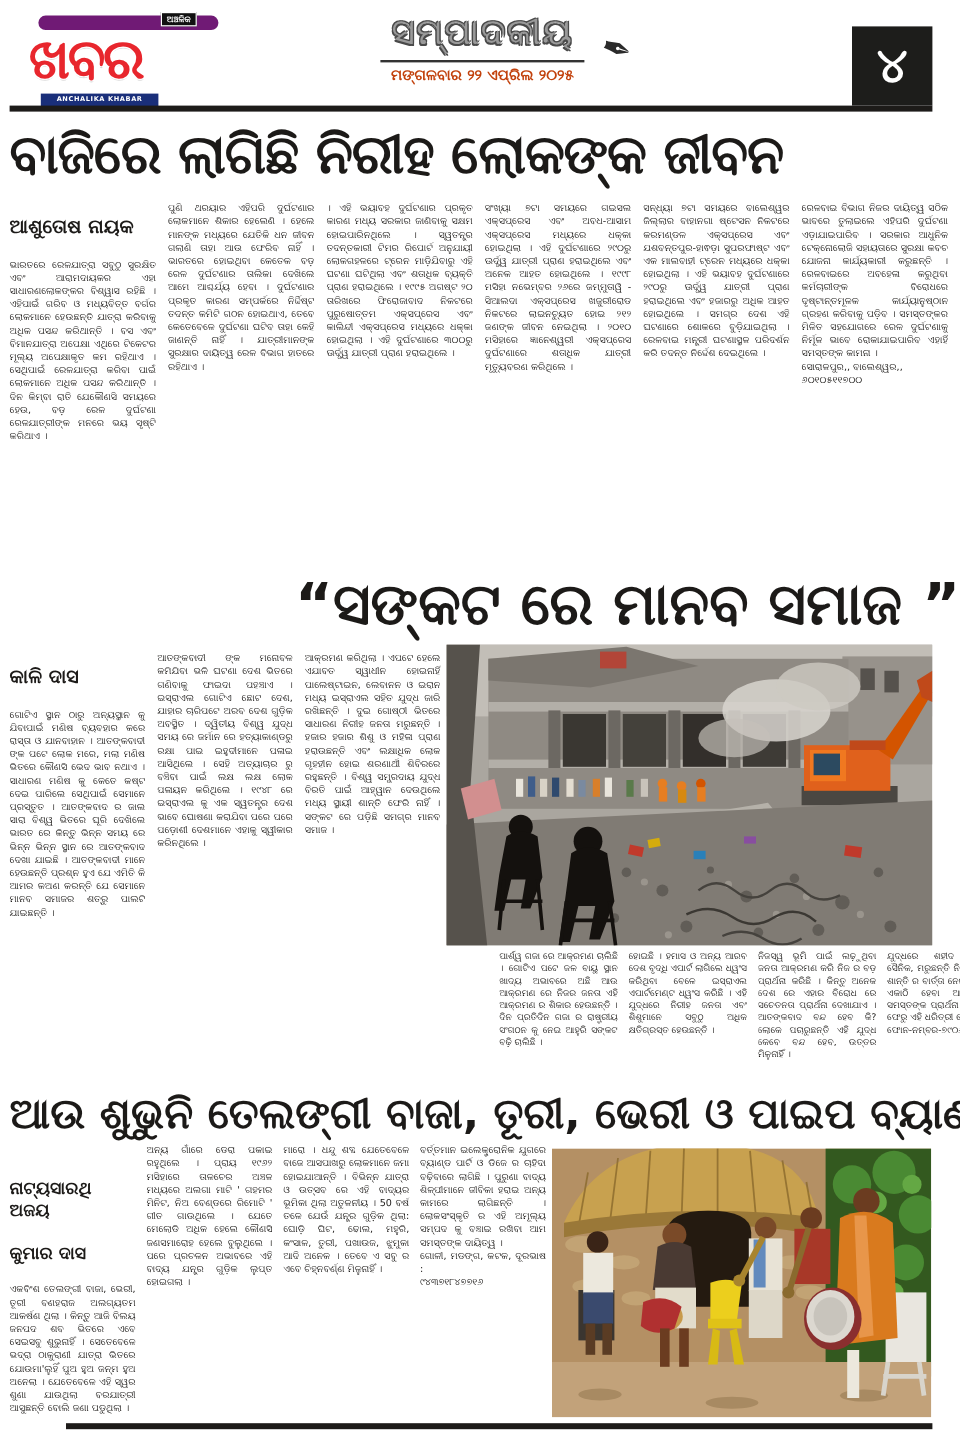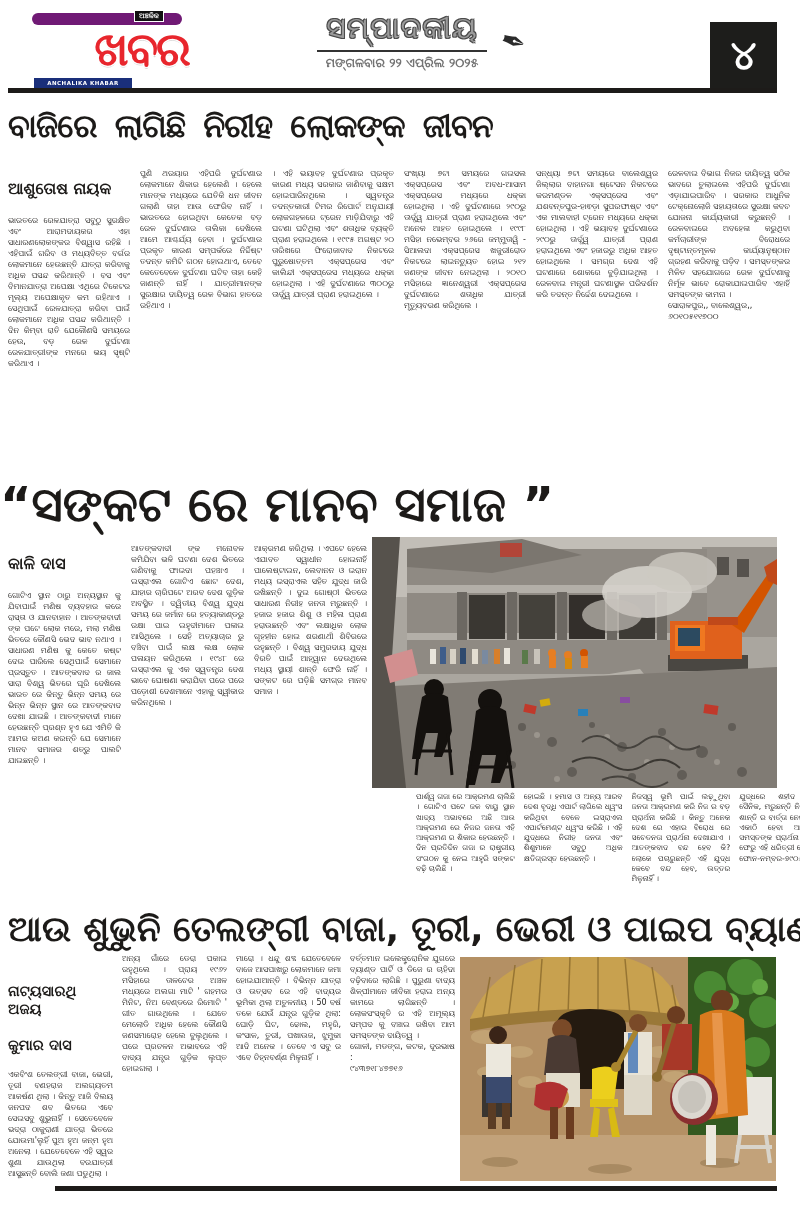--- a/index.html
+++ b/index.html
@@ -10,47 +10,47 @@
   }
   .abs { position:absolute; }
 
   
   .logo-block { left:24px; top:13px; width:165px; height:78px; }
   .logo-topbar { position:absolute; left:8px; top:0; width:150px; height:12px;
     background:#701a75; border-radius:6px; }
   .logo-chip { position:absolute; right:18px; top:-3px; background:#111;
     border:1px solid #fff; color:#fff; font-size:7px; font-weight:bold;
     padding:1px 4px; line-height:8px; }
-  .logo-title { position:absolute; left:0px; top:6px; width:165px; text-align:right;
+  .logo-title { position:absolute; left:0px; top:6px; width:165px; text-align:left;
     font-size:46px; font-weight:800; color:#e8262d; letter-spacing:-2px;
     text-shadow:-1px -1px 0 #fff,1px -1px 0 #fff,-1px 1px 0 #fff,1px 1px 0 #fff,0 2px 0 rgba(0,0,0,.15);
     line-height:60px; }
   .logo-botbar { position:absolute; left:10px; bottom:2px; width:98px; height:11px;
     background:#1a2f7a; color:#fff; font-size:5.5px; font-weight:bold;
     text-align:center; line-height:11px; letter-spacing:.5px; }
 
   .masthead-center { left:292px; top:8px; width:220px; text-align:center; }
   .section-title { font-size:30px; font-weight:400; color:#9a9a9a; letter-spacing:1px;
     text-shadow:-1px -1px 0 #4a4a4a, 1px 1px 0 #4a4a4a, 1px -1px 0 #4a4a4a, -1px 1px 0 #4a4a4a;
     line-height:40px; }
   .pen-icon { position:absolute; right:-14px; top:16px; font-size:30px; color:#2b2b2b;
     transform:rotate(18deg); }
   .masthead-rule { width:170px; height:2px; background:#333; margin:2px auto 3px auto; }
-  .date-line { font-size:12.5px; font-weight:bold; color:#737373; }
+  .date-line { font-size:12.5px; font-weight:bold; color:#c2410c; }
 
   .page-box { left:710px; top:22px; width:67px; height:66px; background:#1d1d1b; }
   .page-num { width:100%; height:100%; display:flex; align-items:center; justify-content:center;
     color:#fff; font-size:40px; font-weight:bold; }
   .top-rule { left:8px; top:88px; width:769px; height:5px; background:#1d1b19; }
   .bottom-rule { left:55px; top:1186px; width:722px; height:5px; background:#1d1b19; }
 
   
-  .headline1 { left:8px; top:98px; width:784px; font-size:32px; font-weight:800;
-    letter-spacing:-1px; line-height:62px; white-space:nowrap;font-family:Liberation Mono, monospace; }
-  .headline2 { left:0px; top:474px; width:800px; text-align:left; font-size:48px;
+  .headline1 { left:8px; top:98px; width:784px; font-size:45px; font-weight:800;
+    letter-spacing:-1px; line-height:62px; white-space:nowrap; }
+  .headline2 { left:0px; top:474px; width:800px; text-align:right; font-size:48px;
     font-weight:800; line-height:60px; white-space:nowrap; }
   .headline3 { left:8px; top:906px; width:784px; font-size:35px; font-weight:800;
     line-height:46px; white-space:nowrap; }
   .byline { font-weight:800; font-size:16px; text-align:left; line-height:20px;
     margin-bottom:5px; }
   .byline3 { font-weight:800; font-size:14.5px; text-align:left; line-height:18px;
     margin-bottom:4px; }
 
   
   .cols { display:flex; }

